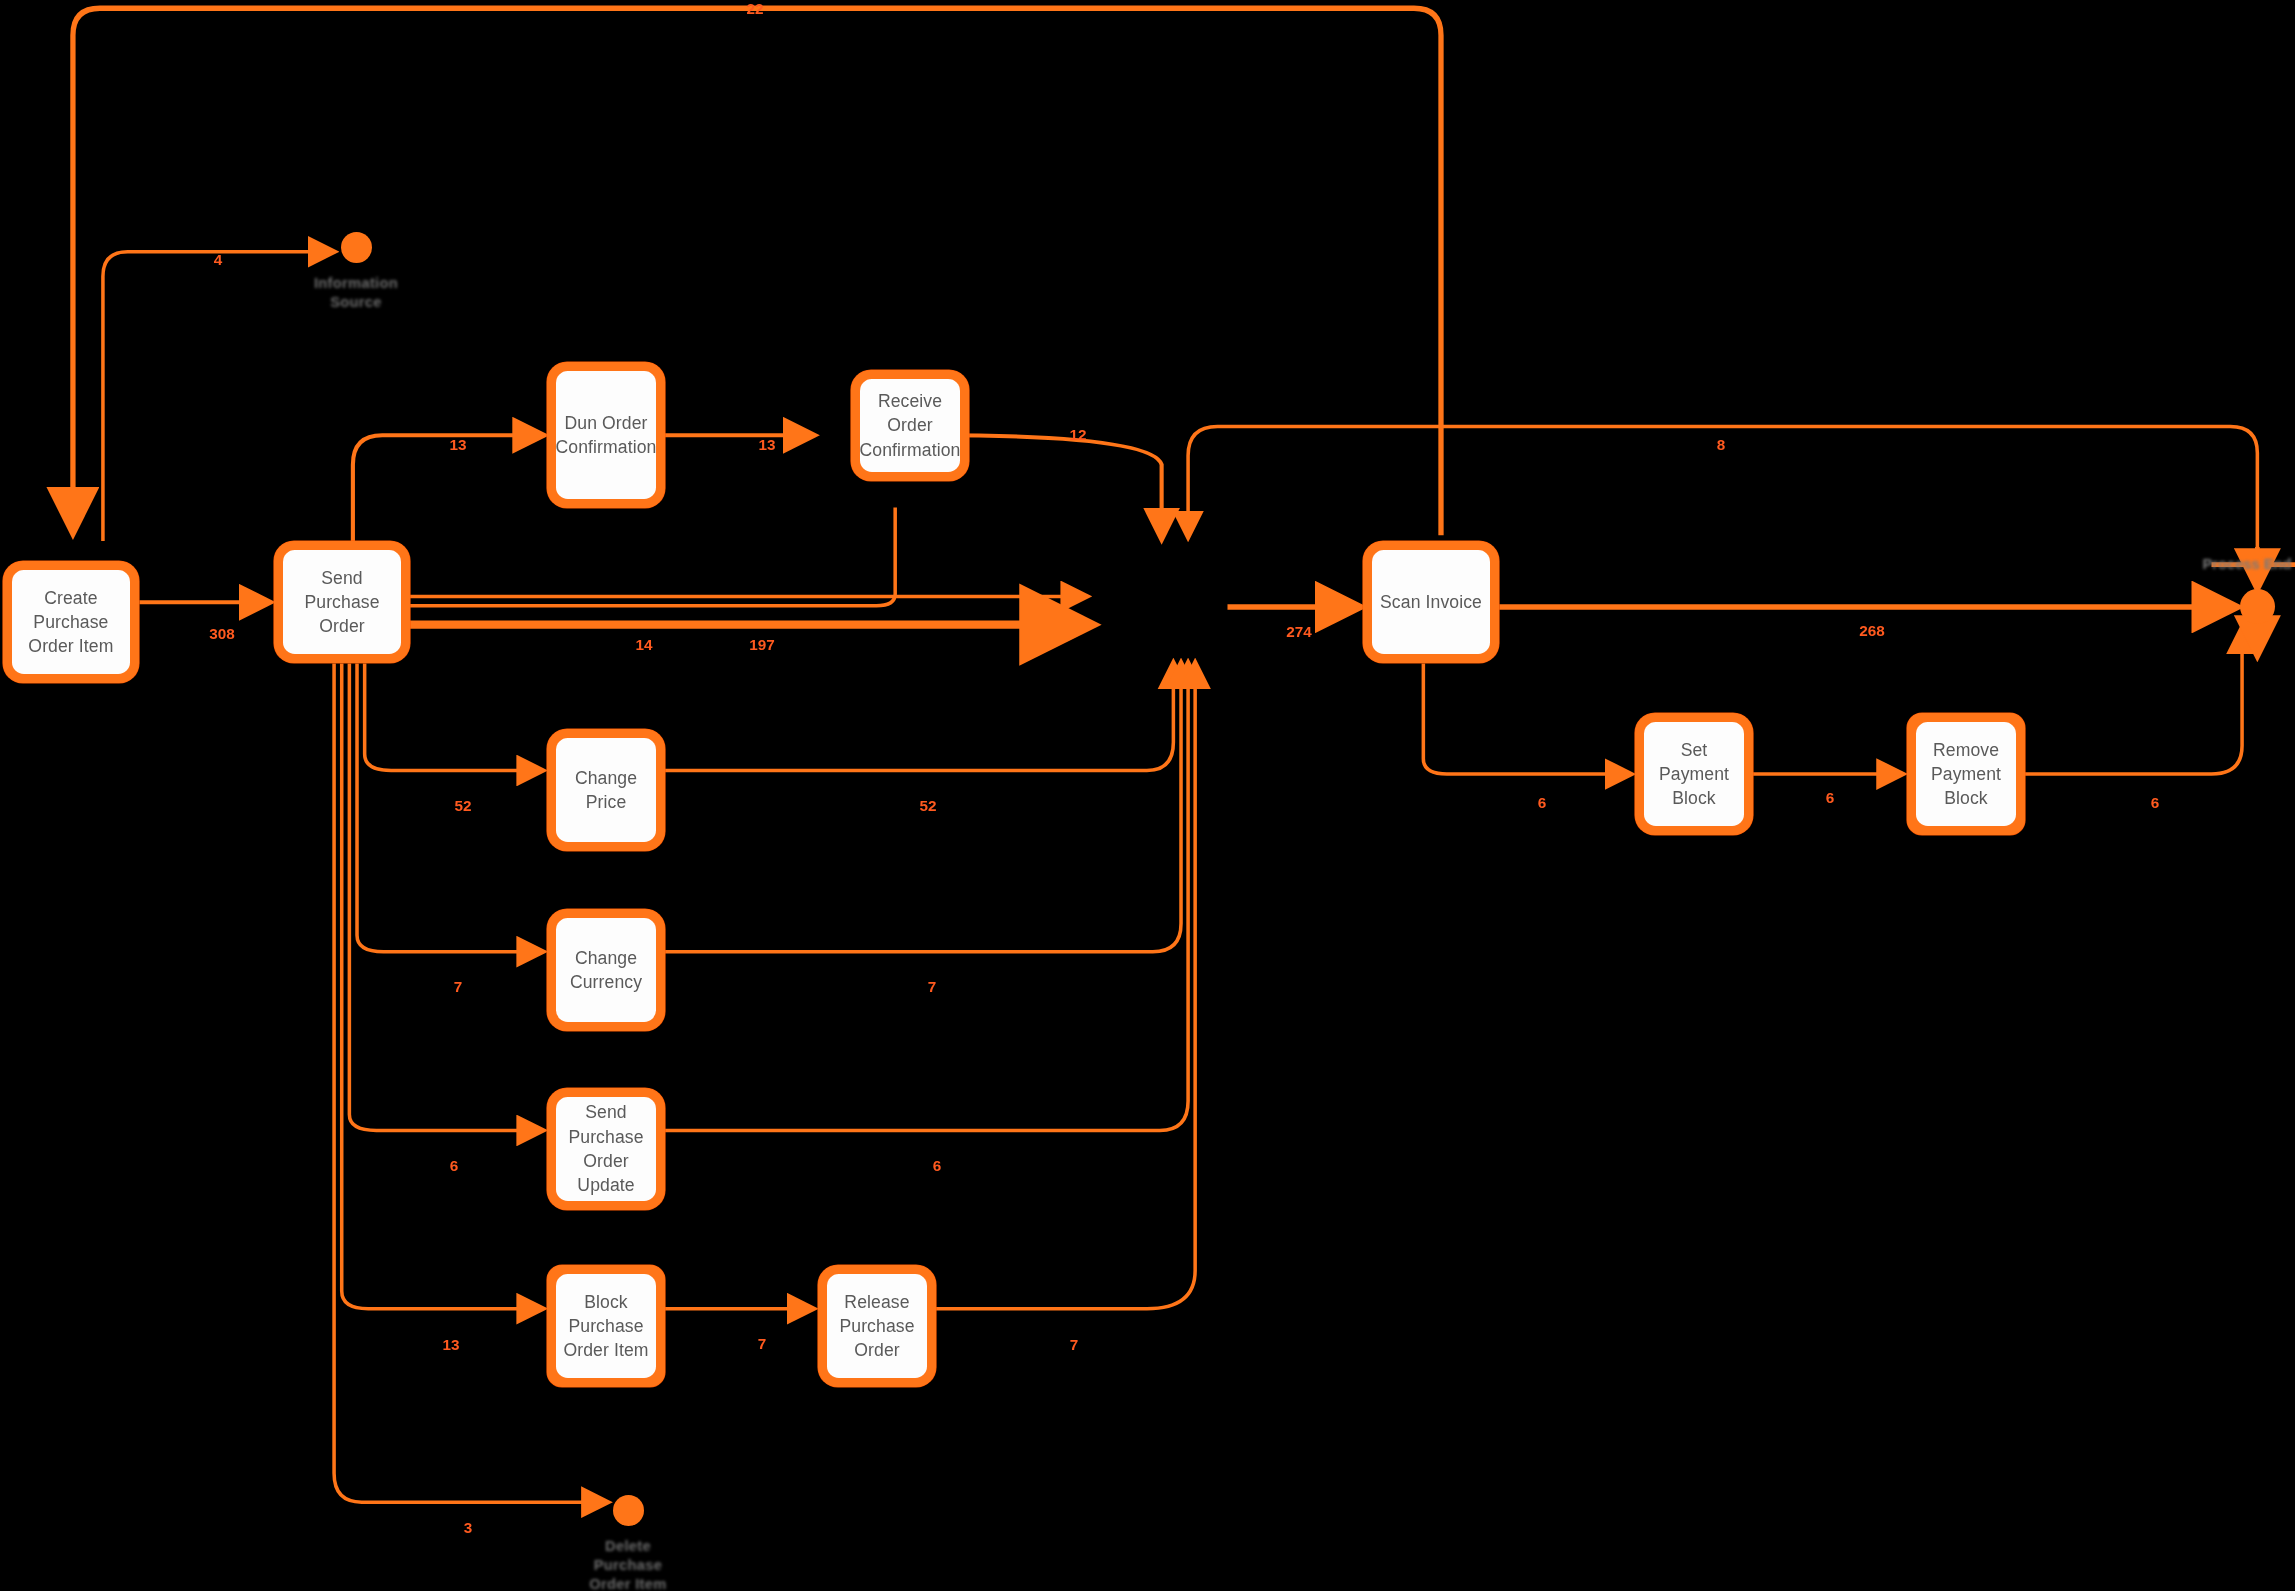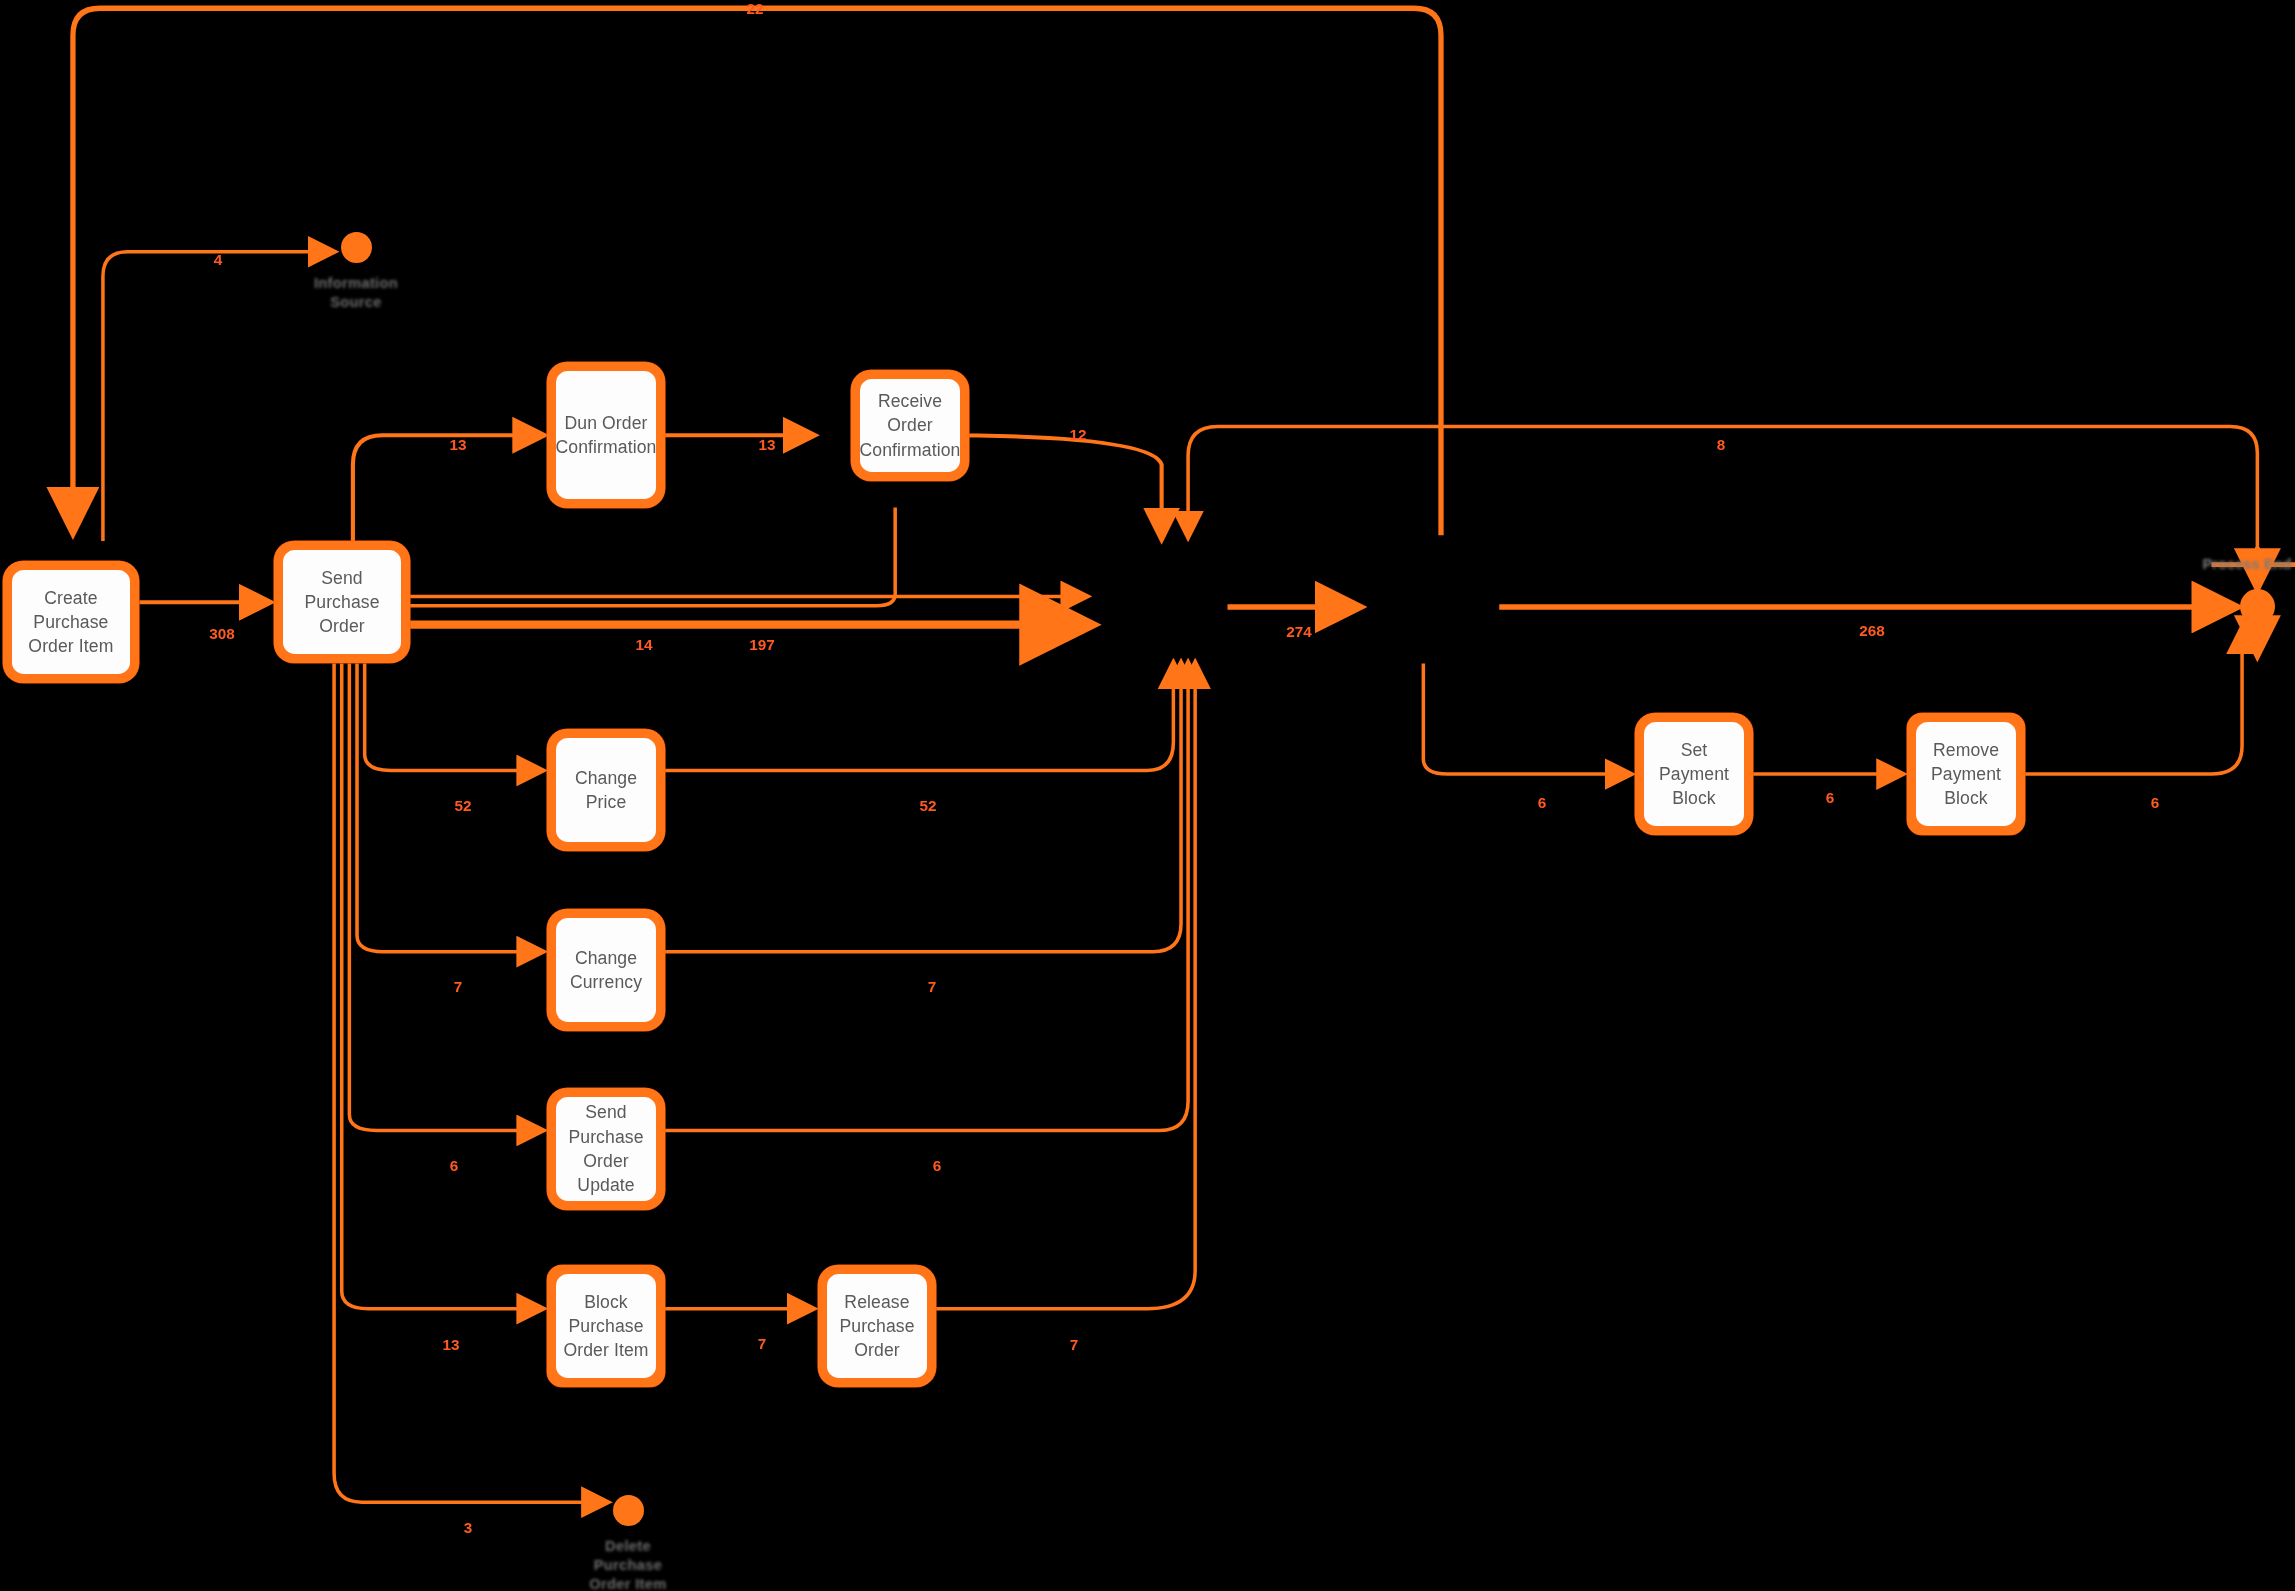--- a/index.html
+++ b/index.html
@@ -109,20 +109,25 @@
     </div>
   </div>
 
   <div class="node" style="left:818px;top:370px;width:118px;height:111px;margin-left:33px;">
     <div class="inner">
       <div class="lbl">Receive Order<br>Confirmation</div>
     </div>
   </div>
 
 
+  <div class="node" style="left:1363px;top:541px;width:136px;height:122px;">
+    <div class="inner">
+      <div class="lbl">Scan Invoice</div>
+    </div>
+  </div>
 
   <div class="node" style="left:1635px;top:713px;width:118px;height:122px;">
     <div class="inner">
       <div class="lbl">Set Payment<br>Block</div>
     </div>
   </div>
 
   <div class="node" style="left:1907px;top:713px;width:118px;height:122px;border-radius:15px;">
     <div class="inner">
       <div class="lbl">Remove<br>Payment Block</div>

